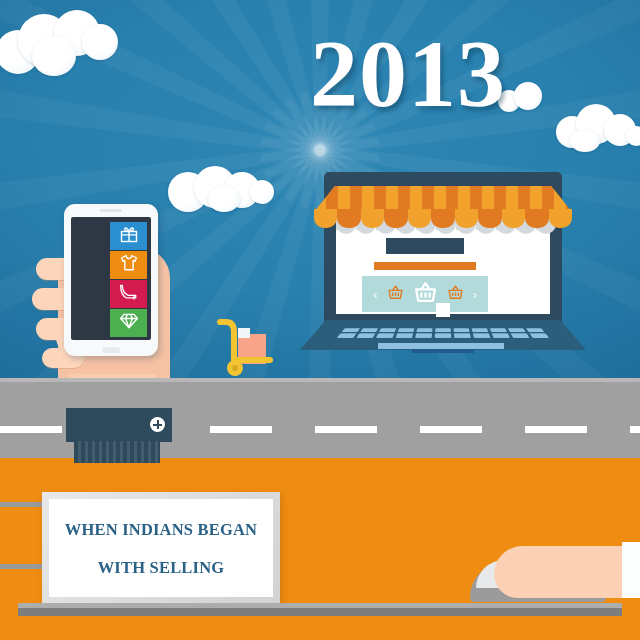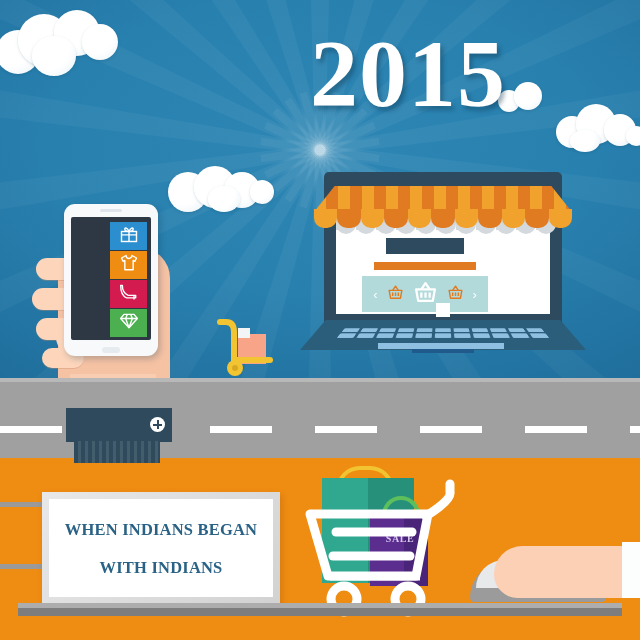--- a/index.html
+++ b/index.html
@@ -364,21 +364,21 @@
     <i style="left:48px; top:12px; width:32px; height:32px;"></i>
     <i style="left:14px; top:28px; width:30px; height:22px;"></i>
     <i style="left:70px; top:24px; width:20px; height:20px;"></i>
   </div>
 
   <div class="cloud" style="left:498px; top:82px; width:44px; height:30px;">
     <i style="left:0px;  top:8px;  width:22px; height:22px;"></i>
     <i style="left:16px; top:0px;  width:28px; height:28px;"></i>
   </div>
 
-  <div class="year">2015</div>
+  <div class="year">2013</div>
 
   <div class="hand-wrap">
     <div class="palm"></div>
     <div class="finger" style="left:22px; top:62px;  width:46px; height:22px;"></div>
     <div class="finger" style="left:18px; top:92px;  width:50px; height:22px;"></div>
     <div class="finger" style="left:22px; top:122px; width:46px; height:22px;"></div>
     <div class="finger" style="left:28px; top:152px; width:42px; height:20px;"></div>
     <div class="thumb"></div>
 
     <div class="phone">
@@ -555,43 +555,24 @@
   <div class="fringe"></div>
 
   <div class="orange-band">
     <div class="band-line" style="top:44px;"></div>
     <div class="band-line" style="top:106px;"></div>
   </div>
 
   <div class="caption-frame">
     <div class="caption-inner">
       <div class="cap-line cap-a">WHEN INDIANS BEGAN</div>
-      <div class="cap-line cap-c">WITH INDIANS</div>
+      <div class="cap-line cap-c">WITH SELLING</div>
     </div>
   </div>
 
-  <div class="cart">
-    <div class="handle-yellow"></div>
-    <div class="bag-green"></div>
-    <div class="bag-green-dark"></div>
-    <div class="handle-green"></div>
-    <div class="bag-purple"></div>
-    <div class="bag-purple-dark"></div>
-    <div class="sale-label">SALE</div>
-
-    <svg viewBox="0 0 190 160" width="190" height="160" style="position:absolute;left:0;top:0;">
-      <path d="M10 48 L128 48 L116 110 L28 110 Z" fill="none" stroke="#ffffff" stroke-width="9" stroke-linejoin="round"></path>
-      <path d="M126 50 Q152 34 150 26 L150 18" fill="none" stroke="#ffffff" stroke-width="9" stroke-linecap="round"></path>
-      <path d="M36 66 L112 66" stroke="#ffffff" stroke-width="9" stroke-linecap="round"></path>
-      <path d="M33 90 L110 90" stroke="#ffffff" stroke-width="9" stroke-linecap="round"></path>
-      <path d="M30 112 L120 112" stroke="#ffffff" stroke-width="5"></path>
-      <circle cx="44" cy="133" r="13" fill="none" stroke="#ffffff" stroke-width="9"></circle>
-      <circle cx="108" cy="133" r="13" fill="none" stroke="#ffffff" stroke-width="9"></circle>
-    </svg>
-  </div>
 
   <div class="mouse-wrap">
     <div class="mouse-body"></div>
     <div class="mouse-hl"></div>
     <div class="mouse-hand"></div>
     <div class="mouse-finger"></div>
     <div class="mouse-cuff"></div>
   </div>
 
   <div class="desk-line2"></div>

